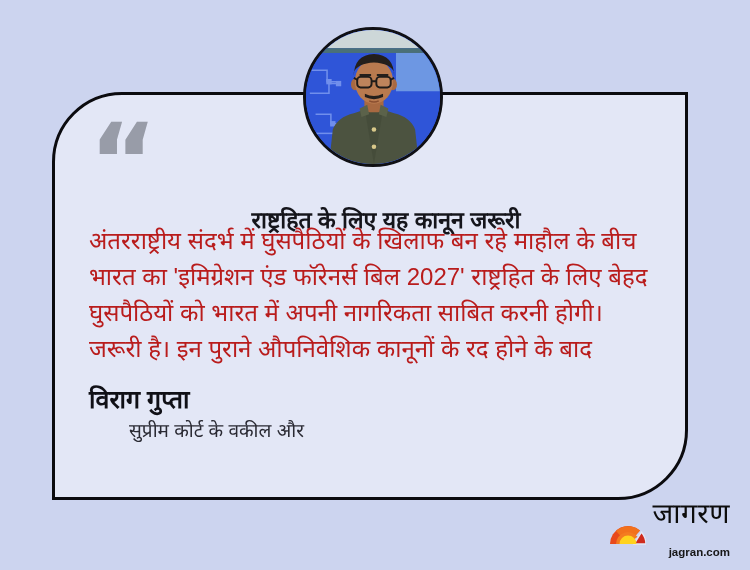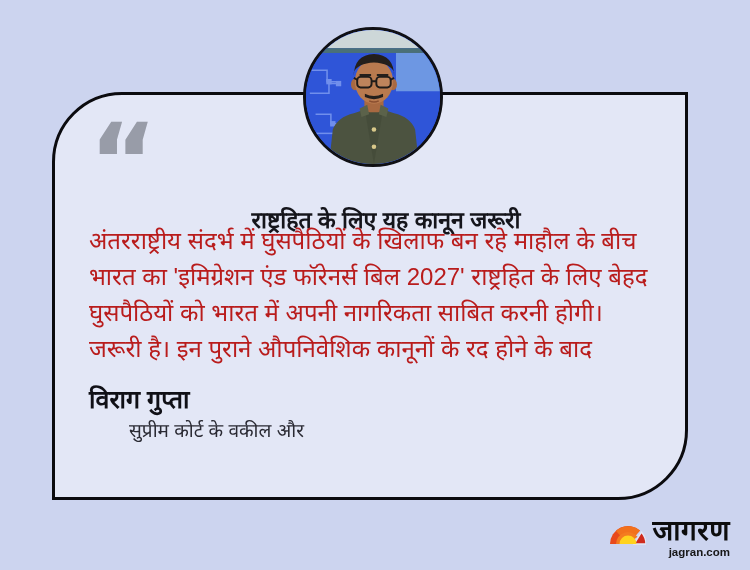--- a/index.html
+++ b/index.html
@@ -43,24 +43,24 @@
   }
   .avatar svg{display:block;width:100%;height:100%;}
 
   
   .logo{
     position:absolute;right:20px;bottom:11px;display:flex;align-items:flex-end;
   }
   .logo-icon{margin:0 7px 14px 0;}
   .logo-textcol{display:flex;flex-direction:column;align-items:flex-end;}
   .logo-wordmark{
-    font-size:28px;font-weight:bold;color:#0d0d0d;line-height:28px;letter-spacing:0.5px;
+    font-size:28px;font-weight:normal;color:#0d0d0d;line-height:28px;letter-spacing:0.5px;
   }
   .logo-domain{
-    font-size:11.5px;font-weight:bold;color:#161616;line-height:13px;margin-top:1px;
+    font-size:11.5px;font-weight:bold;color:#161616;line-height:13px;margin-top:18px;
   }
 </style>
 </head>
 <body>
 
 <div class="stage">
 
   <div class="avatar">
     <svg viewBox="0 0 140 140" xmlns="http://www.w3.org/2000/svg">
       <rect x="0" y="0" width="140" height="140" fill="#2f55d8"></rect>

